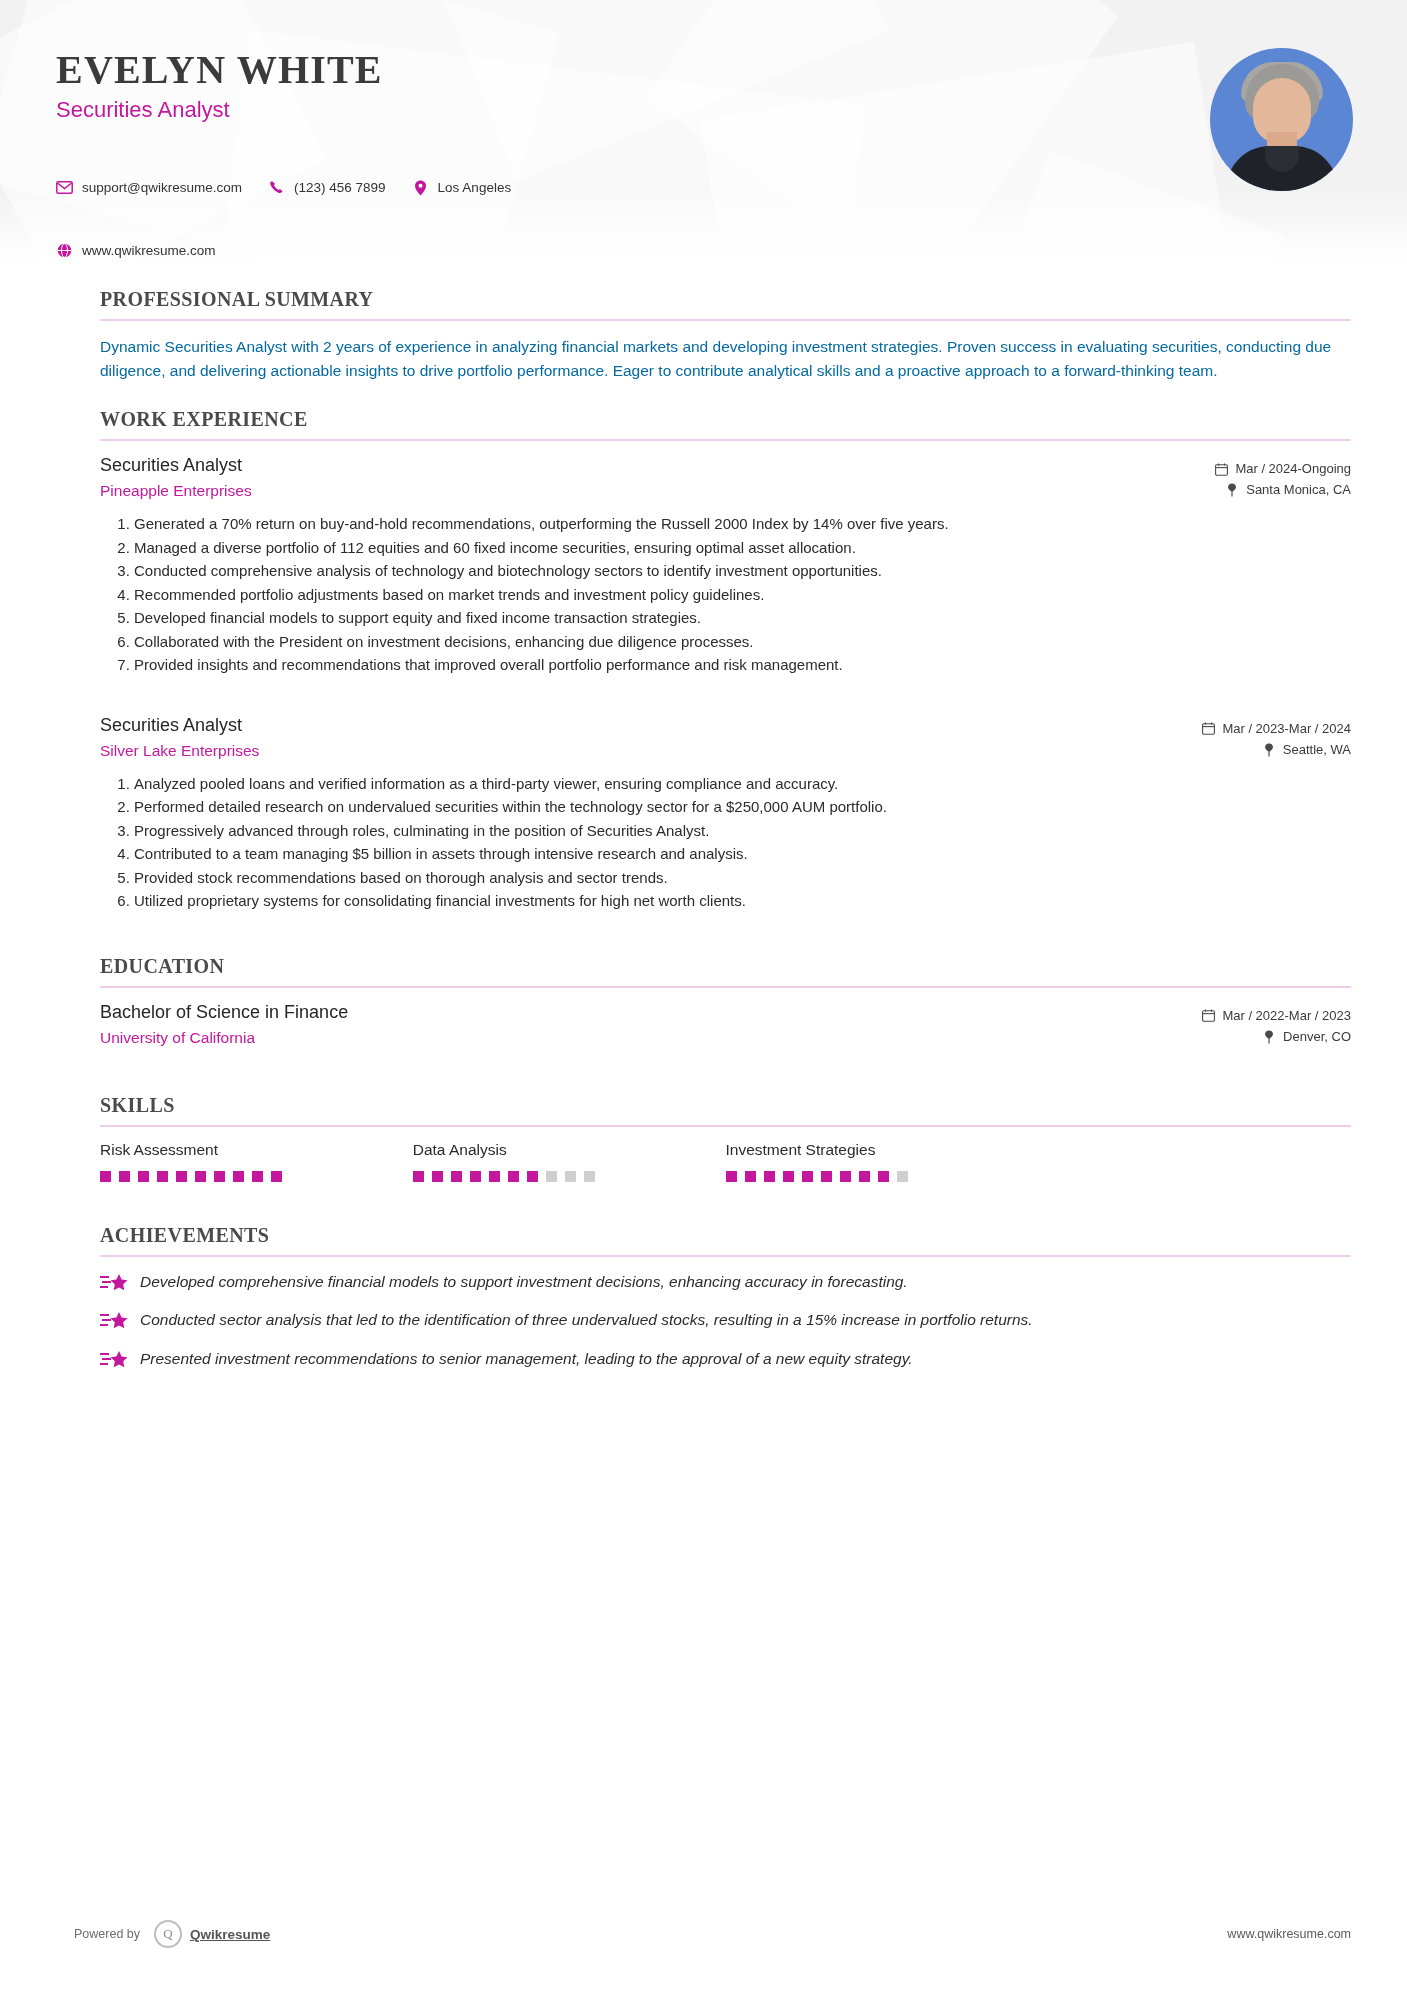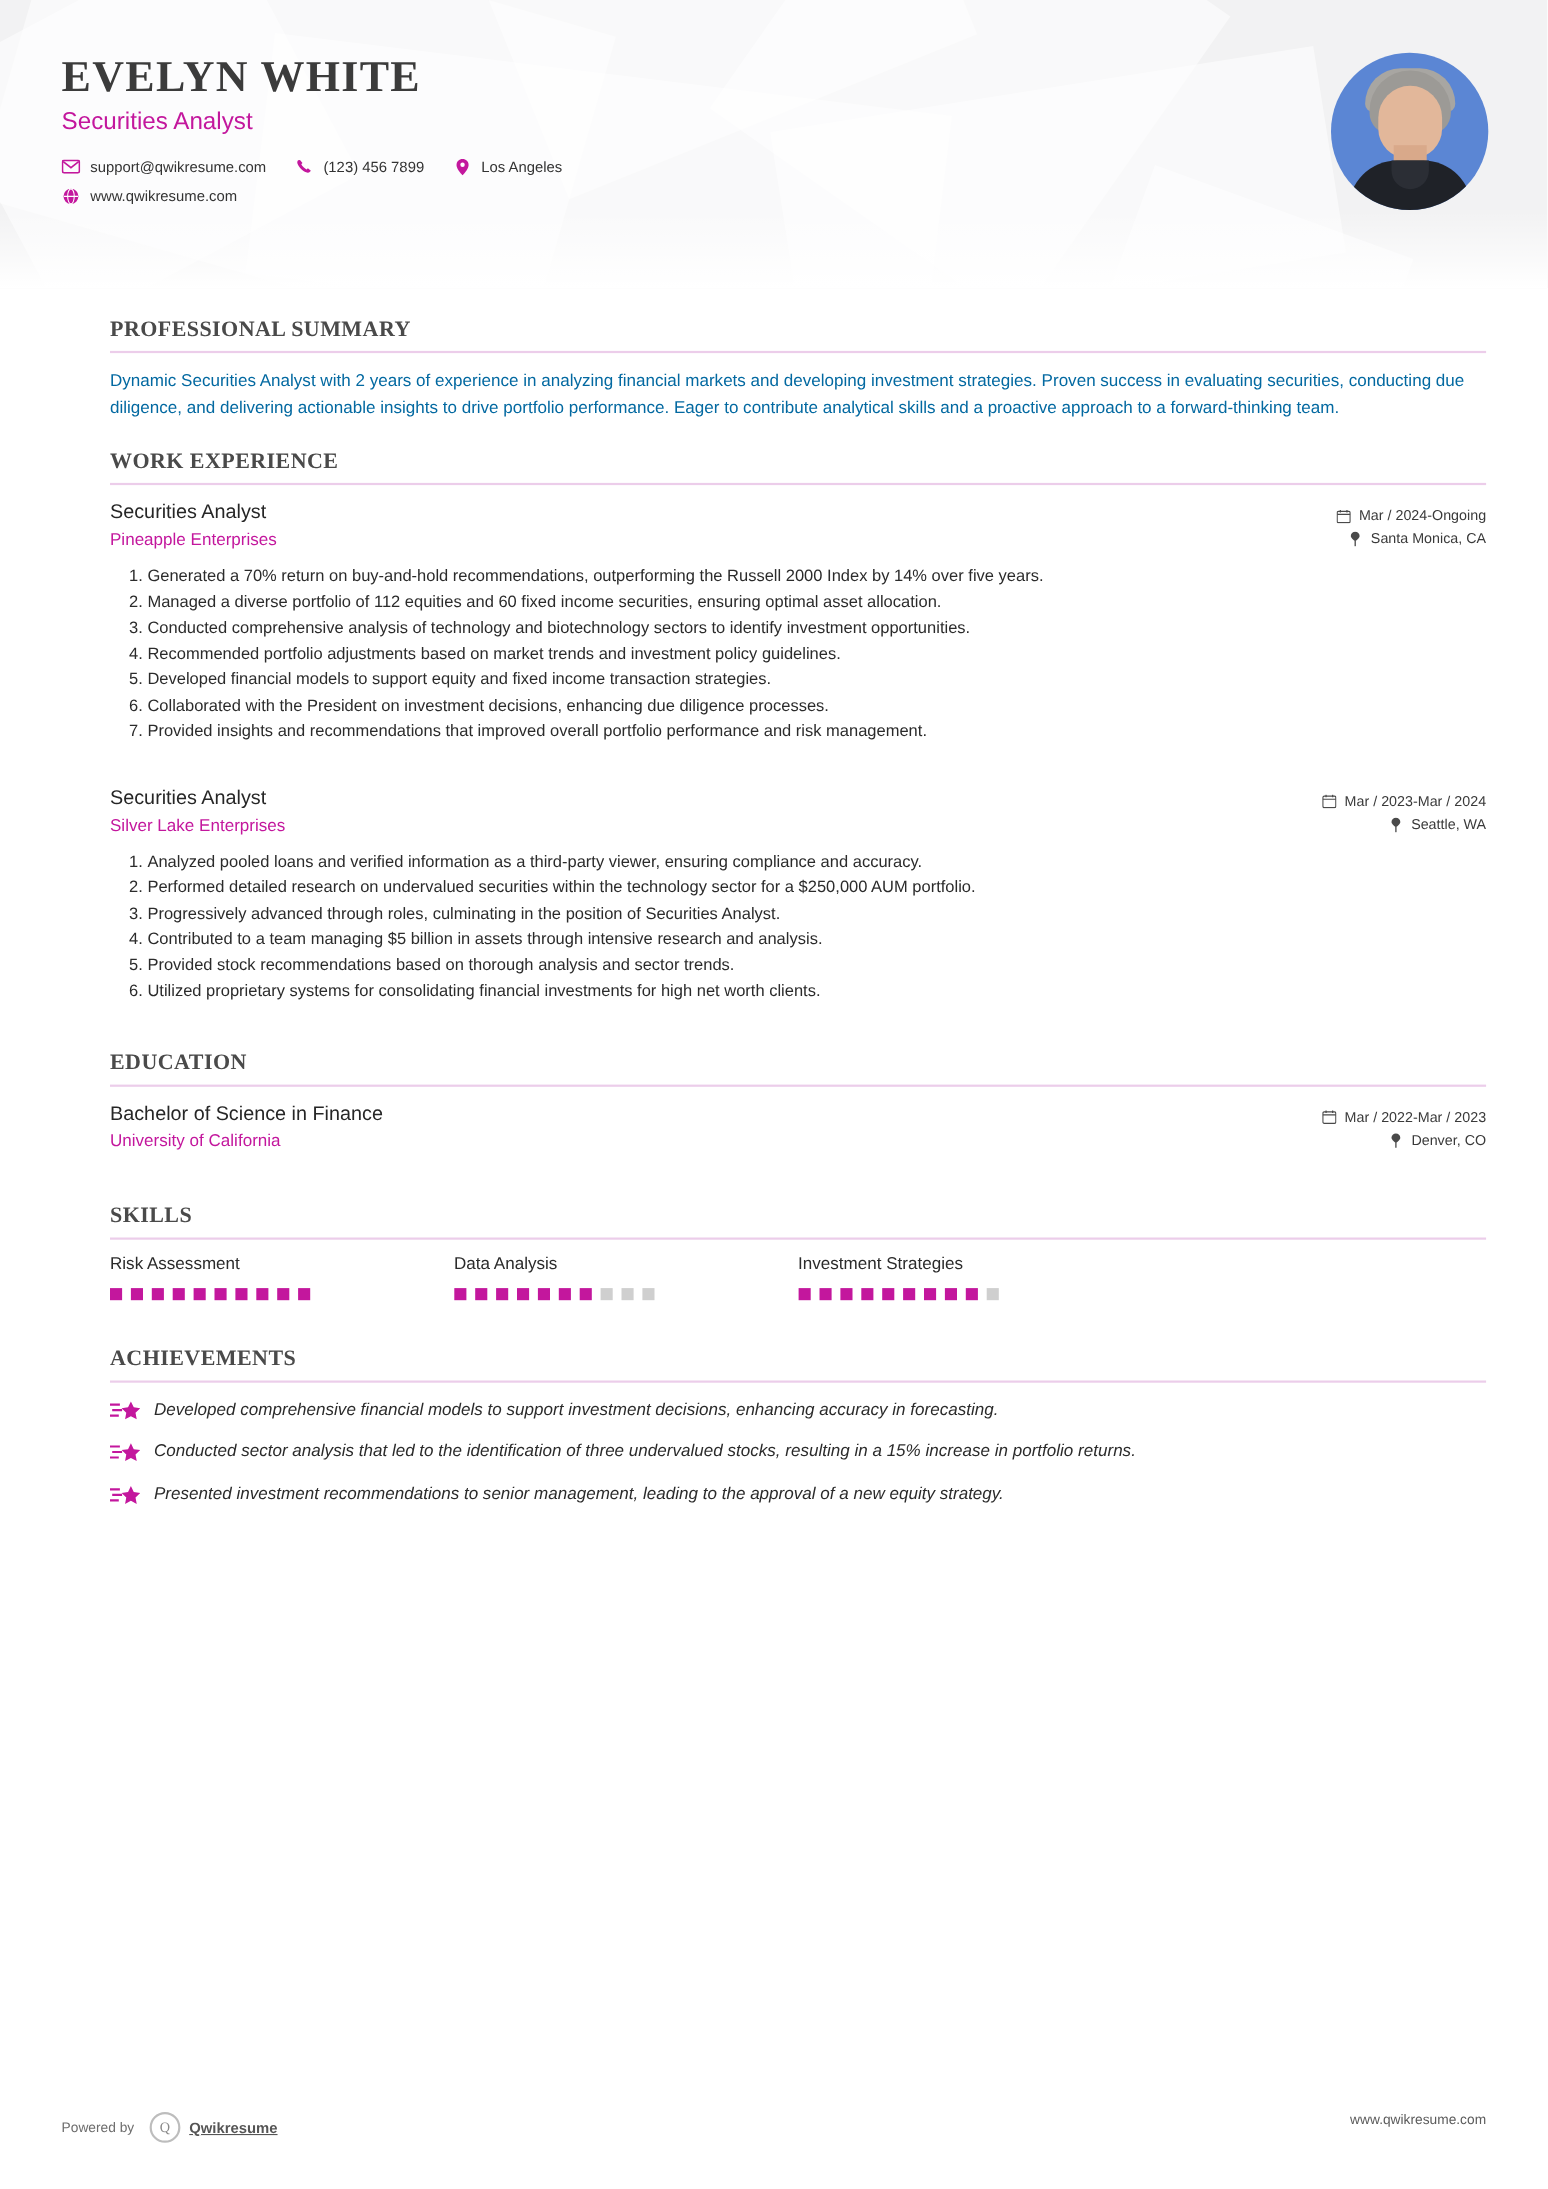--- a/index.html
+++ b/index.html
@@ -70,20 +70,21 @@
     align-items: center;
     flex-wrap: wrap;
     margin-bottom: 10px;
     font-size: 13.5px;
     color: #333;
   }
   .contact-item {
     display: flex;
     align-items: center;
     margin-right: 26px;
+    margin-top: 36px;
   }
   .contact-item .ico {
     width: 17px;
     height: 17px;
     margin-right: 9px;
     display: inline-flex;
     align-items: center;
     justify-content: center;
     color: #c3179d;
   }
@@ -273,25 +274,26 @@
   .ach-text {
     font-size: 15.5px;
     line-height: 1.45;
     color: #2b2b2b;
     font-style: italic;
   }
 
   
   .footer {
     position: absolute;
-    left: 56px;
+    left: 74px;
     right: 56px;
     bottom: 42px;
     display: flex;
     justify-content: space-between;
+    align-items: center;
     font-size: 12.5px;
     color: #6d6d6d;
   }
   .footer-left {
     display: flex;
     align-items: center;
   }
   .brand-mark {
     width: 24px;
     height: 24px;

